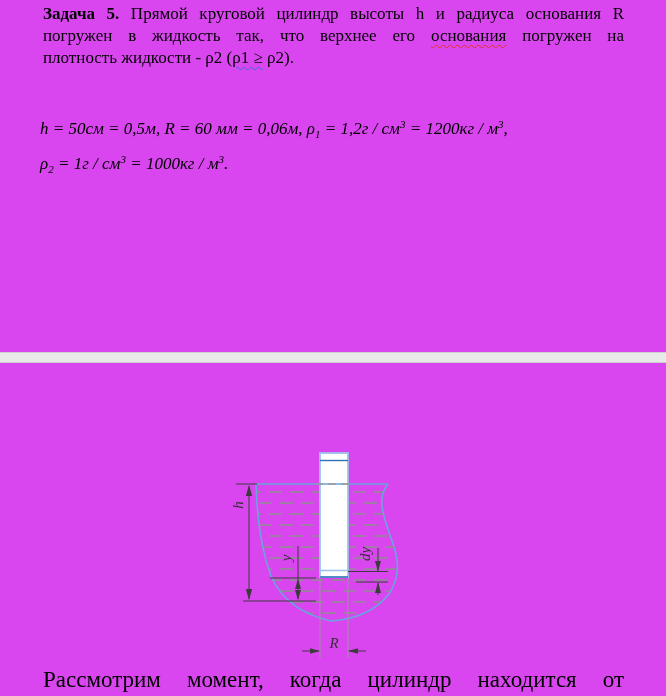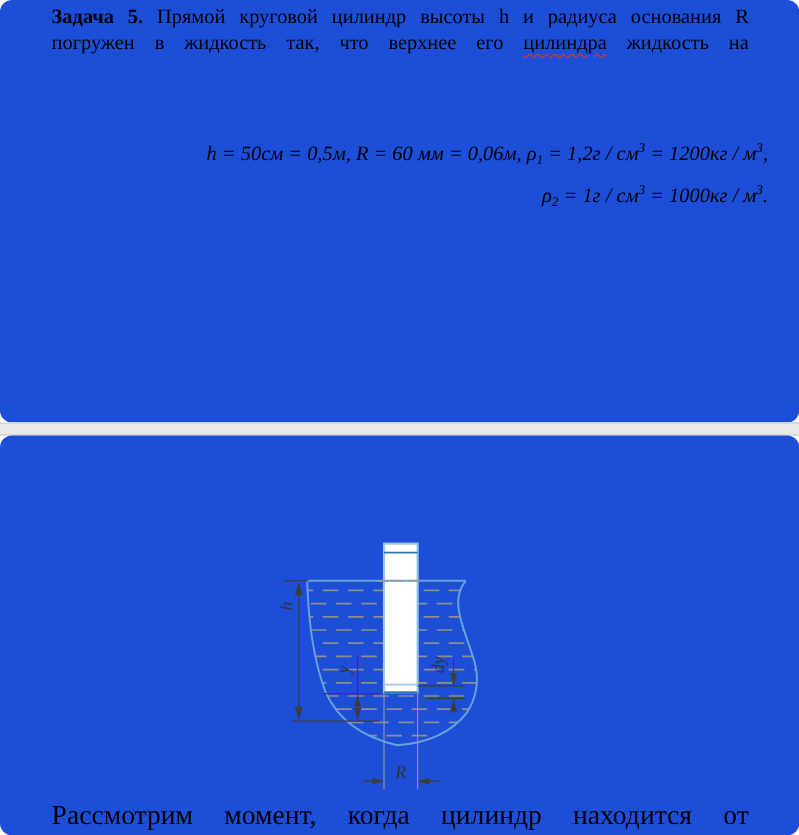--- a/index.html
+++ b/index.html
@@ -4,21 +4,21 @@
 <style>
   * { margin:0; padding:0; box-sizing:border-box; }
   html,body { width:666px; height:696px; }
   body {
     position:relative;
     background:#ffffff;
     font-family:"Liberation Serif", serif;
     color:#000;
     overflow:hidden;
   }
-  .page { position:absolute; left:0; width:666px; background:#1d4ed8;border-radius:10px; }
+  .page { position:absolute; left:0; width:666px; background:#d946ef; }
   .page1 { top:0; height:352px; }
   .page2 { top:363px; height:333px; }
   .page-break-bar {
     position:absolute; left:0; top:352px; width:666px; height:11px;
     background:#e9e9e9;
     border-top:1px solid #cfcfcf;
     border-bottom:1px solid #cfcfcf;
   }
   .problem { position:absolute; top:3px; left:43px; width:581px; }
   .para-line {
@@ -34,41 +34,42 @@
     text-underline-offset:3px;
   }
   .wavy-blue {
     text-decoration-line:underline;
     text-decoration-style:wavy;
     text-decoration-color:#3b6fd4;
     text-decoration-thickness:1px;
     text-underline-offset:3px;
   }
   .formulas { position:absolute; top:112px; left:40px; width:600px; font-style:italic; }
-  .formula-line { font-size:17px; line-height:25px;text-align:right; }
+  .formula-line { font-size:17px; line-height:25px; }
   .formula-line sub { font-size:11px; vertical-align:-4px; font-style:italic; }
   .formula-line sup { font-size:11px; vertical-align:6px; font-style:italic; }
   .continuation {
     position:absolute; top:669px; left:43px; width:581px;
     font-size:23px; line-height:22px;
     text-align:justify; text-align-last:justify;
   }
   svg.diagram-layer { position:absolute; left:0; top:0; width:666px; height:696px; }
   svg text.dim-label {
     font-family:"Liberation Serif", serif;
     font-style:italic; font-size:15px; fill:#333;
   }
 </style>
 </head>
 <body>
 
 <div class="page page1">
   <div class="problem">
     <div class="para-line"><b>Задача 5.</b> <span>Прямой круговой цилиндр высоты h и радиуса основания R</span></div>
-    <div class="para-line"><span>погружен в жидкость так, что верхнее его</span> <span class="wavy-red">цилиндра</span> <span>жидкость на</span></div>
+    <div class="para-line"><span>погружен в жидкость так, что верхнее его</span> <span class="wavy-red">основания</span> <span>погружен на</span></div>
+    <div class="para-line last"><span>плотность жидкости - ρ2 (</span><span class="wavy-blue">ρ1 ≥</span><span> ρ2).</span></div>
   </div>
 
   <div class="formulas">
     <div class="formula-line"><span>h = 50см = 0,5м, R = 60 мм = 0,06м, ρ</span><sub>1</sub><span> = 1,2г / см</span><sup>3</sup><span> = 1200кг / м</span><sup>3</sup><span>,</span></div>
     <div class="formula-line"><span>ρ</span><sub>2</sub><span> =  1г / см</span><sup>3</sup><span> = 1000кг / м</span><sup>3</sup><span>.</span></div>
   </div>
 </div>
 
 <div class="page-break-bar"></div>
 

